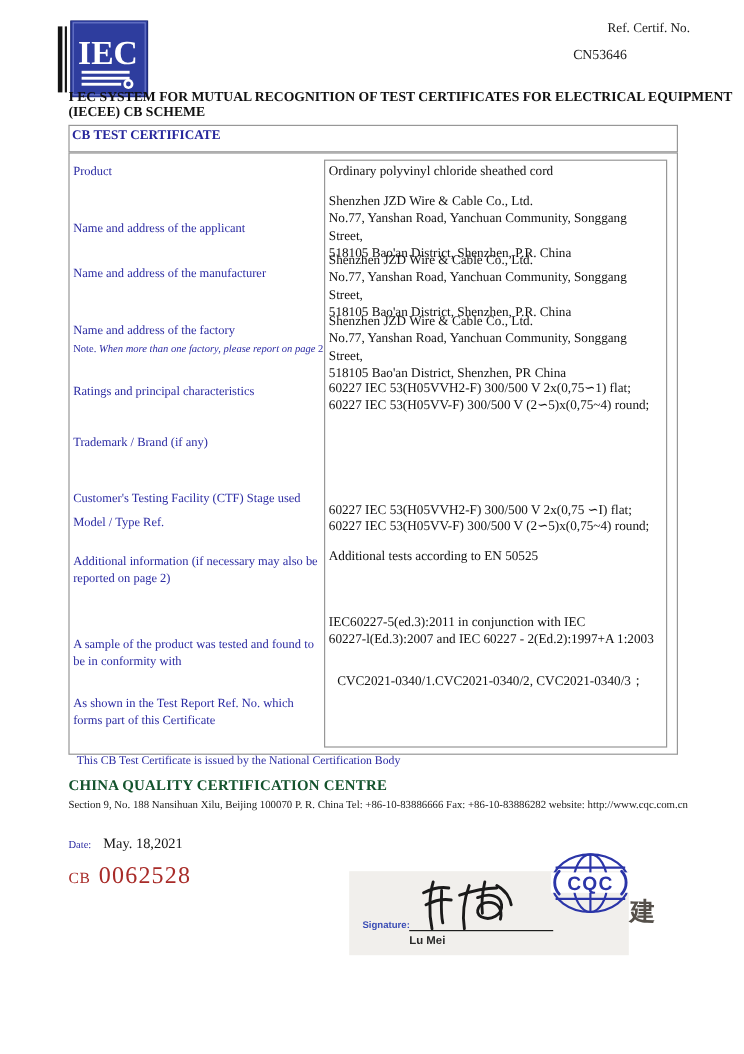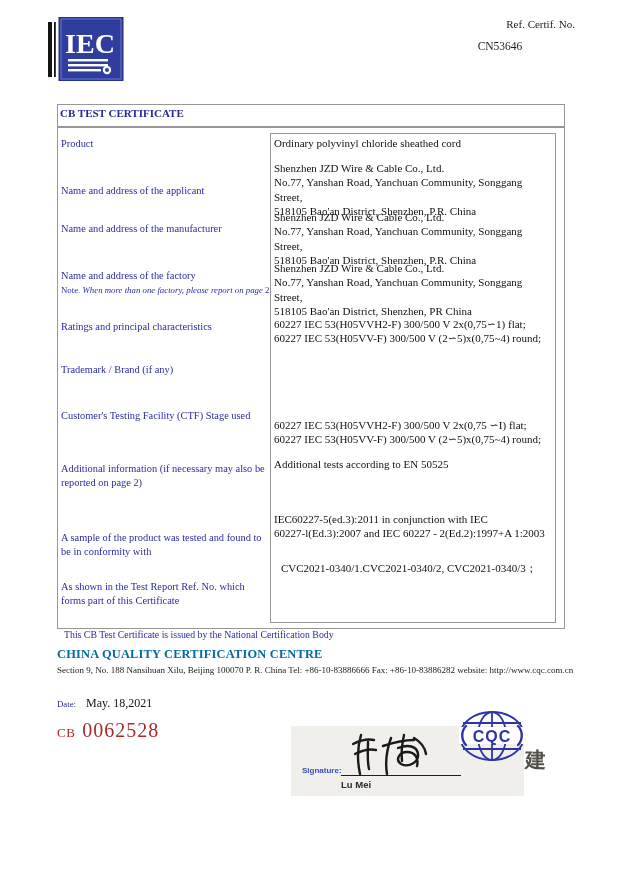--- a/index.html
+++ b/index.html
@@ -20,21 +20,21 @@
   .cb-box-title{left:60px;top:107px;font-size:11px;font-weight:bold;color:#26269c;}
   .table-box{left:57px;top:127px;width:506px;height:500px;}
   .values-box{left:270px;top:133px;width:284px;height:488px;}
   
   .lbl{left:61px;width:206px;font-size:10.4px;line-height:1.32;color:#2b2ba3;}
   .note{font-size:8.8px;color:#2b2ba3;}
   .note i{font-style:italic;}
   .val{left:274px;width:278px;font-size:11px;line-height:1.3;color:#111;white-space:pre-line;}
   
   .issued-note{left:64px;top:629px;font-size:9.8px;color:#2b2ba3;}
-  .org-name{left:57px;top:647px;font-size:12.4px;font-weight:bold;color:#0369a1;letter-spacing:.2px;}
+  .org-name{left:57px;top:647px;font-size:12.4px;font-weight:bold;color:#14532d;letter-spacing:.2px;}
   .org-address{left:57px;top:665px;font-size:9px;color:#1a1a1a;white-space:nowrap;}
   .date-row{left:57px;top:696px;display:flex;align-items:baseline;gap:10px;}
   .date-label{font-size:8.8px;color:#2b2ba3;}
   .date-value{font-size:12px;color:#141414;}
   .cb-row{left:57px;top:719px;display:flex;align-items:baseline;gap:7px;color:#a82b28;}
   .cb-prefix{font-size:13px;letter-spacing:.5px;}
   .cb-number{font-size:20px;letter-spacing:1px;}
   
   .sig-patch{left:291px;top:726px;width:233px;height:70px;background:#f1efec;}
   .sig-label{left:302px;top:766px;font-family:"Liberation Sans","DejaVu Sans",sans-serif;font-size:8px;font-weight:bold;color:#3a4db5;}
@@ -62,37 +62,42 @@
       <circle cx="59" cy="53" r="4.2" fill="#ffffff"></circle>
       <circle cx="59" cy="53" r="2" fill="#2e3d9e"></circle>
     </svg>
   </div>
 
   <div class="abs ref-block">
     <div class="ref-label">Ref. Certif. No.</div>
     <div class="ref-value">CN53646</div>
   </div>
 
+  <div class="abs scheme-title">
+    <div>I EC SYSTEM FOR MUTUAL RECOGNITION OF TEST CERTIFICATES FOR ELECTRICAL EQUIPMENT</div>
+    <div>(IECEE) CB SCHEME</div>
+  </div>
 
   <div class="abs box cb-box"></div>
   <div class="abs cb-box-title">CB TEST CERTIFICATE</div>
 
   <div class="abs box table-box"></div>
   <div class="abs box values-box"></div>
 
   <div class="abs lbl" style="top:137px">Product</div>
   <div class="abs lbl" style="top:184px">Name and address of the applicant</div>
   <div class="abs lbl" style="top:222px">Name and address of the manufacturer</div>
   <div class="abs lbl" style="top:269px">Name and address of the factory</div>
   <div class="abs note" style="left:61px;top:285px;width:210px">
     <span>Note. </span><i>When more than one factory, please report on page </i><span>2</span>
   </div>
   <div class="abs lbl" style="top:320px">Ratings and principal characteristics</div>
   <div class="abs lbl" style="top:363px">Trademark / Brand (if any)</div>
   <div class="abs lbl" style="top:409px">Customer's Testing Facility (CTF) Stage used</div>
+  <div class="abs lbl" style="top:429px">Model / Type Ref.</div>
   <div class="abs lbl" style="top:462px">Additional information (if necessary may also be reported on page 2)</div>
   <div class="abs lbl" style="top:531px">A sample of the product was tested and found to be in conformity with</div>
   <div class="abs lbl" style="top:580px">As shown in the Test Report Ref. No. which forms part of this Certificate</div>
 
   <div class="abs val" style="top:136px">Ordinary polyvinyl chloride sheathed cord</div>
   <div class="abs val" style="top:161px">Shenzhen JZD Wire &amp; Cable Co., Ltd.
 No.77, Yanshan Road, Yanchuan Community, Songgang Street,
 518105 Bao'an District, Shenzhen, P.R. China</div>
   <div class="abs val" style="top:210px">Shenzhen JZD Wire &amp; Cable Co., Ltd.
 No.77, Yanshan Road, Yanchuan Community, Songgang Street,

